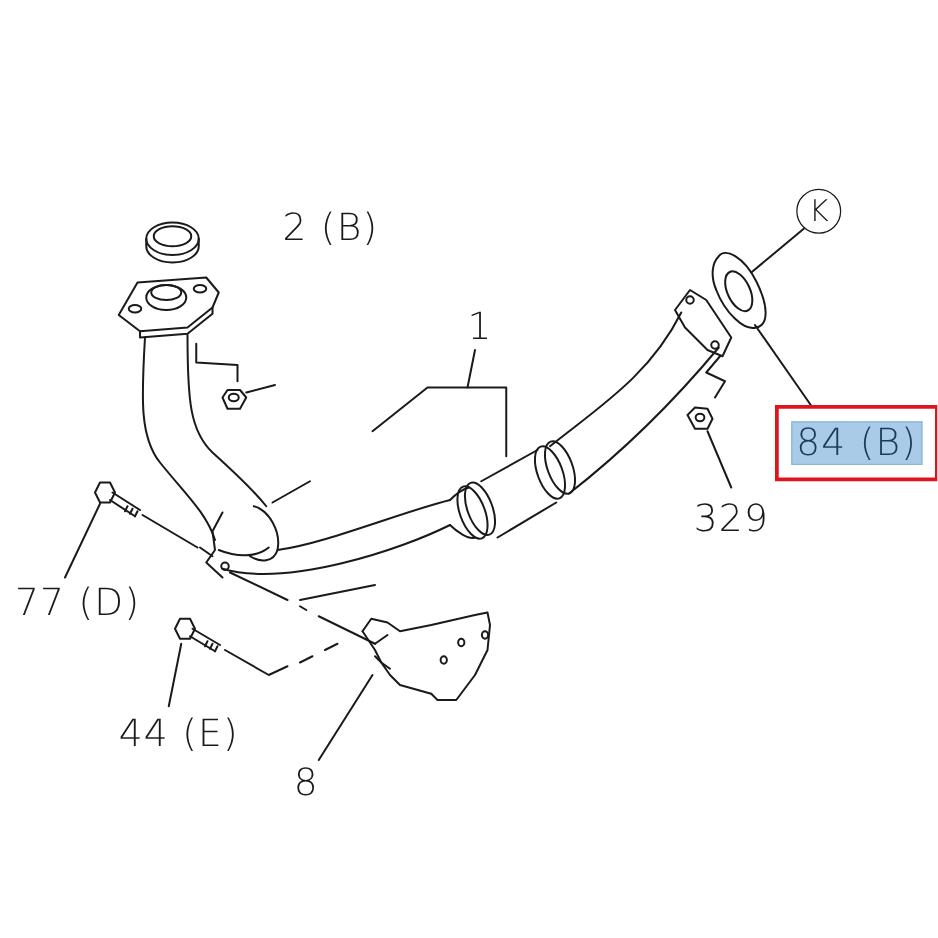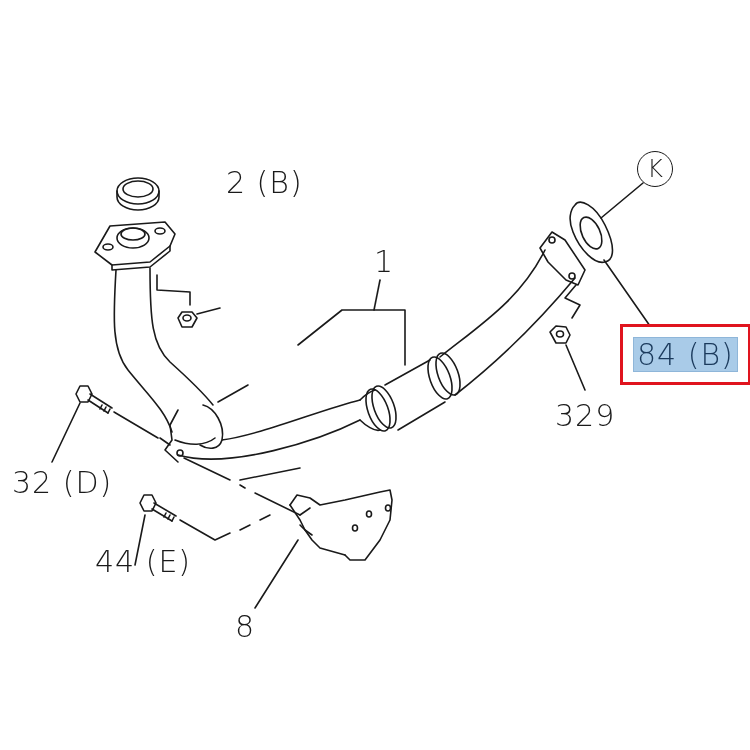--- a/index.html
+++ b/index.html
@@ -158,22 +158,22 @@
       <ellipse cx="355" cy="528" rx="2.5" ry="3"></ellipse>
       <ellipse cx="369" cy="514" rx="2.5" ry="3"></ellipse>
       <ellipse cx="388" cy="508" rx="2.5" ry="3"></ellipse>
       <path d="M300 525 L305 530 L312 535"></path>
     </g>
     <line x1="298" y1="540" x2="255" y2="608"></line>
   </svg>
 
   <div class="lbl" style="left:226px; top:168px;">2 (B)</div>
   <div class="lbl" style="left:374px; top:247px;">1</div>
-  <div class="lbl" style="left:12px; top:468px;">32 (D)</div>
-  <div class="lbl" style="left:95px; top:547px;">44 (E)</div>
+  <div class="lbl" style="left:12px; top:468px;">77 (D)</div>
+  <div class="lbl" style="left:95px; top:573px;">44 (E)</div>
   <div class="lbl" style="left:235px; top:612px;">8</div>
   <div class="lbl" style="left:535px; top:401px;margin-left:20px;">329</div>
 
   <div class="circle-k" style="left:637px; top:151px;">K</div>
 
   <div class="hl-box" style="left:620px; top:324px;">
     <div class="hl-inner">84 (B)</div>
   </div>
 </div>
 

